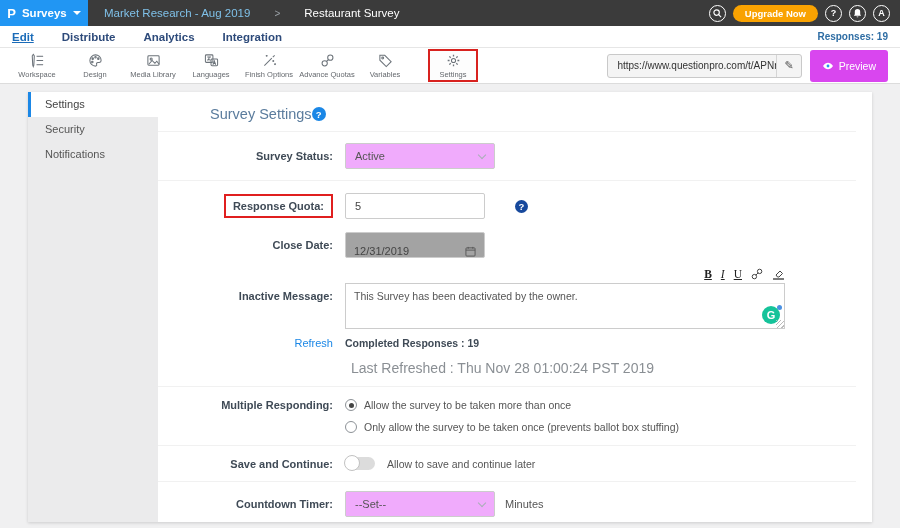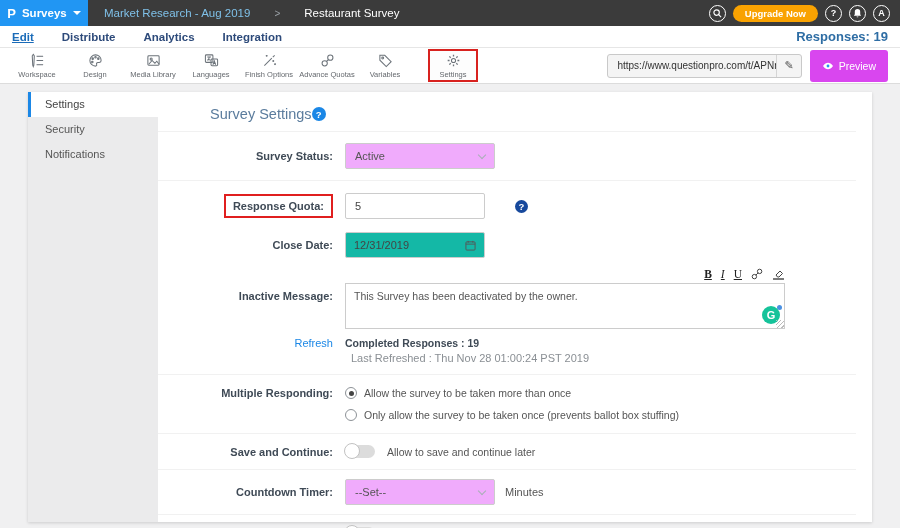--- a/index.html
+++ b/index.html
@@ -18,21 +18,21 @@
   .bc-survey { color:#ffffff; }
   .topbar-right { margin-left:auto; display:flex; align-items:center; gap:7px; margin-right:10px; }
   .circ-btn { width:17px; height:17px; border:1px solid #fff; border-radius:50%; color:#fff; display:flex; align-items:center; justify-content:center; font-size:9px; font-weight:bold; cursor:pointer; }
   .upgrade-btn { height:17px; padding:0 12px; background:#f9a201; border-radius:9px; color:#fff; font-size:9.5px; font-weight:bold; display:flex; align-items:center; cursor:pointer; }
   .circ-btn svg { display:block; }
 
   
   .navbar { height:22px; background:#fff; display:flex; align-items:center; padding:0 12px; border-bottom:1px solid #e6e6e6; }
   .nav-tab { font-size:11.5px; font-weight:bold; color:#2d4a7a; margin-right:28px; cursor:pointer; }
   .nav-tab.active { color:#1a6bb8; text-decoration:underline; }
-  .responses { margin-left:auto; font-size:13px; font-weight:bold; color:#2e6da4; }
+  .responses { margin-left:auto; font-size:10px; font-weight:bold; color:#2e6da4; }
 
   
   .toolbar { height:36px; background:#fff; border-bottom:1px solid #dcdcdc; display:flex; align-items:center; padding-left:8px; }
   .tool-item { width:58px; display:flex; flex-direction:column; align-items:center; justify-content:center; gap:2px; color:#6c737a; cursor:pointer; }
   .tool-item .t-label { font-size:7.5px; color:#65696e; white-space:nowrap; }
   .tool-item svg { stroke:#6c737a; fill:none; stroke-width:1.1; }
   .tool-item.hl { border:2px solid #d8221f; padding:2px 2px 1px; margin-left:14px; width:50px; background:#fdfdfd; }
   .toolbar-right { margin-left:auto; display:flex; align-items:center; gap:8px; margin-right:12px; }
   .url-box { display:flex; align-items:center; background:#f4f4f4; border:1px solid #c9c9c9; border-radius:3px; height:24px; font-size:10px; color:#333; }
   .url-text { padding:0 6px 0 9px; width:168px; overflow:hidden; white-space:nowrap; }
@@ -54,36 +54,36 @@
   .frow { display:flex; align-items:center; padding:8px 0; }
   .lbl { width:175px; text-align:right; margin-right:12px; font-weight:bold; color:#3f4a56; font-size:11px; flex-shrink:0; }
   .sep-b { border-bottom:1px solid #f1f1f1; }
 
   .select-box { width:150px; height:26px; border:1px solid #ccc; border-radius:2px; display:flex; align-items:center; justify-content:space-between; padding:0 9px; color:#555; cursor:pointer; background:#f0abfc; }
   .chev { width:6px; height:6px; border-right:1.4px solid #a7b0b6; border-bottom:1.4px solid #a7b0b6; transform:rotate(45deg); margin-top:-3px; }
   .txt-input { height:26px; border:1px solid #ccc; border-radius:2px; font-size:11px; padding:0 9px; color:#444; font-family:inherit; }
   .quota-input { width:140px; }
   .red-box { border:2px solid #e01f1f; padding:4px 7px; background:#fff; display:inline-block; }
   .lbl-quota { display:flex; justify-content:flex-end; }
-  .date-box { width:140px; height:26px; border:1px solid #ccc; border-radius:2px; display:flex; align-items:center; justify-content:space-between; padding:0 8px; color:#444; cursor:pointer; background:#14b8a6; }
+  .date-box { width:140px; height:26px; border:1px solid #ccc; border-radius:2px; display:flex; align-items:flex-end; justify-content:space-between; padding:0 8px; color:#444; cursor:pointer; background:#a3a3a3; }
 
   .msg-col { display:flex; flex-direction:column; width:440px; }
   .fmt-bar { display:flex; justify-content:flex-end; gap:9px; font-size:11.5px; color:#222; padding-bottom:3px; align-items:center; }
   .fmt-b { font-family:"Liberation Serif", serif; font-weight:bold; text-decoration:underline; cursor:pointer; }
   .fmt-i { font-family:"Liberation Serif", serif; font-style:italic; text-decoration:underline; cursor:pointer; }
   .fmt-u { font-family:"Liberation Serif", serif; text-decoration:underline; cursor:pointer; }
   .ta-wrap { position:relative; }
   .msg-ta { width:440px; height:46px; border:1px solid #ccc; font-size:10.5px; color:#555; padding:6px 8px; resize:none; font-family:inherit; display:block; }
   .gram { position:absolute; right:5px; bottom:5px; width:18px; height:18px; border-radius:50%; background:#15c39a; color:#fff; font-size:11px; font-weight:bold; display:flex; align-items:center; justify-content:center; cursor:pointer; }
   .gram-dot { position:absolute; right:3px; bottom:19px; width:5px; height:5px; border-radius:50%; background:#4a90e2; }
   .rsz { position:absolute; right:1px; bottom:1px; width:8px; height:8px; background:repeating-linear-gradient(135deg,#bbb 0 1px,transparent 1px 3px); cursor:nwse-resize; }
 
   .refresh-link { color:#1b87e6; font-weight:normal; cursor:pointer; }
   .resp-bold { font-weight:bold; color:#3f4a56; font-size:10.5px; }
-  .resp-sub { color:#8a8f94; font-size:11px; margin-top:3px;padding-left:6px; }
+  .resp-sub { color:#8a8f94; font-size:14px; margin-top:11px;padding-left:6px; }
 
   .radio-line { display:flex; align-items:center; gap:7px; color:#555; font-size:10.5px; cursor:pointer; }
   .radio { width:12px; height:12px; border:1px solid #8d9297; border-radius:50%; position:relative; flex-shrink:0; background:#fff; }
   .radio.sel::after { content:""; position:absolute; left:2.5px; top:2.5px; width:5px; height:5px; border-radius:50%; background:#444; }
 
   .toggle { width:30px; height:13px; background:#dcdcdc; border-radius:7px; position:relative; cursor:pointer; flex-shrink:0; }
   .knob { position:absolute; left:-1px; top:-2px; width:16px; height:16px; border-radius:50%; background:#fff; border:1px solid #c2c2c2; }
   .tog-text { margin-left:12px; color:#555; font-size:10.5px; }
 
   .minutes { margin-left:10px; color:#555; }

